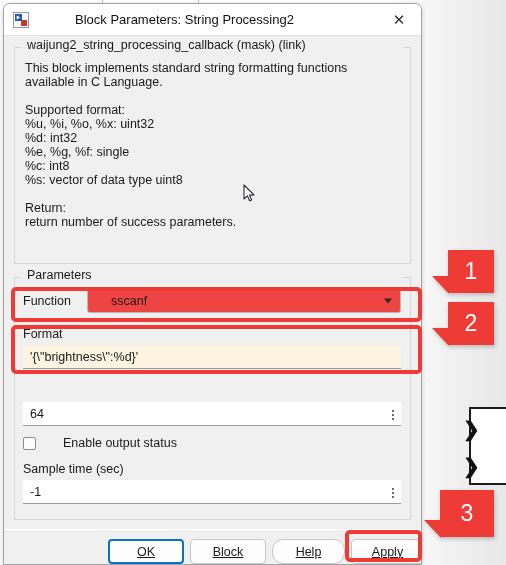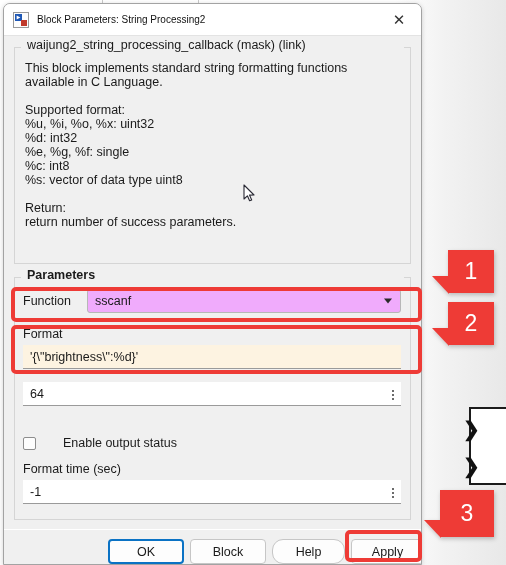--- a/index.html
+++ b/index.html
@@ -68,23 +68,24 @@
     align-items: center;
     padding-left: 9px;
   }
   #title-icon {
     width: 16px; height: 16px;
     position: relative;
     flex: none;
     margin-right: 8px;
   }
   #title-text {
-    font-size: 10px;
+    font-size: 13px;
     color: #111;
     white-space: nowrap;
+    margin-left: 38px;
   }
   #close-btn {
     position: absolute;
     right: 0; top: 0;
     width: 44px; height: 31px;
     display: flex;
     align-items: center;
     justify-content: center;
     font-size: 15px;
     color: #333;
@@ -157,45 +158,44 @@
   }
   #param-group::before { left: 0; width: 6px; }
   #param-group::after  { right: 0; width: 6px; }
   #param-legend {
     position: absolute;
     top: -9px; left: 9px;
     background: #f0f0f0;
     padding: 0 3px;
     font-size: 12.5px;
     white-space: nowrap;
-    font-weight: bold;
   }
 
   .field-row {
     position: absolute;
     left: 8px;
     right: 9px;
   }
   .field-label {
     font-size: 12.5px;
     color: #1a1a1a;
     white-space: nowrap;
   }
 
   
   .combo {
     position: relative;
     height: 24px;
-    background: #f0abfc;
+    background: #ef4444;
     border: 1px solid #b7b7b7;
     border-radius: 3px;
     box-sizing: border-box;
     display: flex;
     align-items: center;
-    padding-left: 7px;
+    padding-left: 23px;
     font-size: 12.5px;
     color: #1a1a1a;
   }
   .combo-arrow {
     position: absolute;
     right: 8px; top: 50%;
     transform: translateY(-50%);
     width: 0; height: 0;
     border-left: 4.5px solid transparent;
     border-right: 4.5px solid transparent;
@@ -264,20 +264,21 @@
     background: #fdfdfd;
     border: 1px solid #c6c6c6;
     border-radius: 4px;
     box-sizing: border-box;
     display: flex;
     align-items: center;
     justify-content: center;
     font-size: 12.5px;
     color: #1a1a1a;
     cursor: default;
+    text-decoration: underline;
   }
   .dlg-btn.focus {
     border: 2px solid #0a72c4;
   }
 
   
   .hl-box {
     position: absolute;
     border: 4px solid #ee3b36;
     border-radius: 5px;
@@ -370,37 +371,37 @@
       </div>
 
       <div class="field-row" style="top:50px;">
         <div class="field-label">Format</div>
         <div class="txtinput warn" style="margin-top:4px;">
           <span>'{\"brightness\":%d}'</span>
         </div>
       </div>
 
       <div class="field-row" style="top:105px;">
-        <div class="txtinput" style="margin-top:0; position:relative;">
+        <div class="txtinput" style="margin-top:20px; position:relative;">
           <span>64</span>
           <span class="spinner-dots">
               <i></i>
               <i></i>
               <i></i>
             </span>
         </div>
       </div>
 
       <div class="field-row chkrow" style="top:159px;">
         <span class="chkbox"></span>
         <span class="field-label">Enable output status</span>
       </div>
 
       <div class="field-row" style="top:185px;">
-        <div class="field-label">Format time (sec)</div>
+        <div class="field-label">Sample time (sec)</div>
         <div class="txtinput" style="margin-top:4px; position:relative;">
           <span>-1</span>
           <span class="spinner-dots">
               <i></i>
               <i></i>
               <i></i>
             </span>
         </div>
       </div>
     </div>

